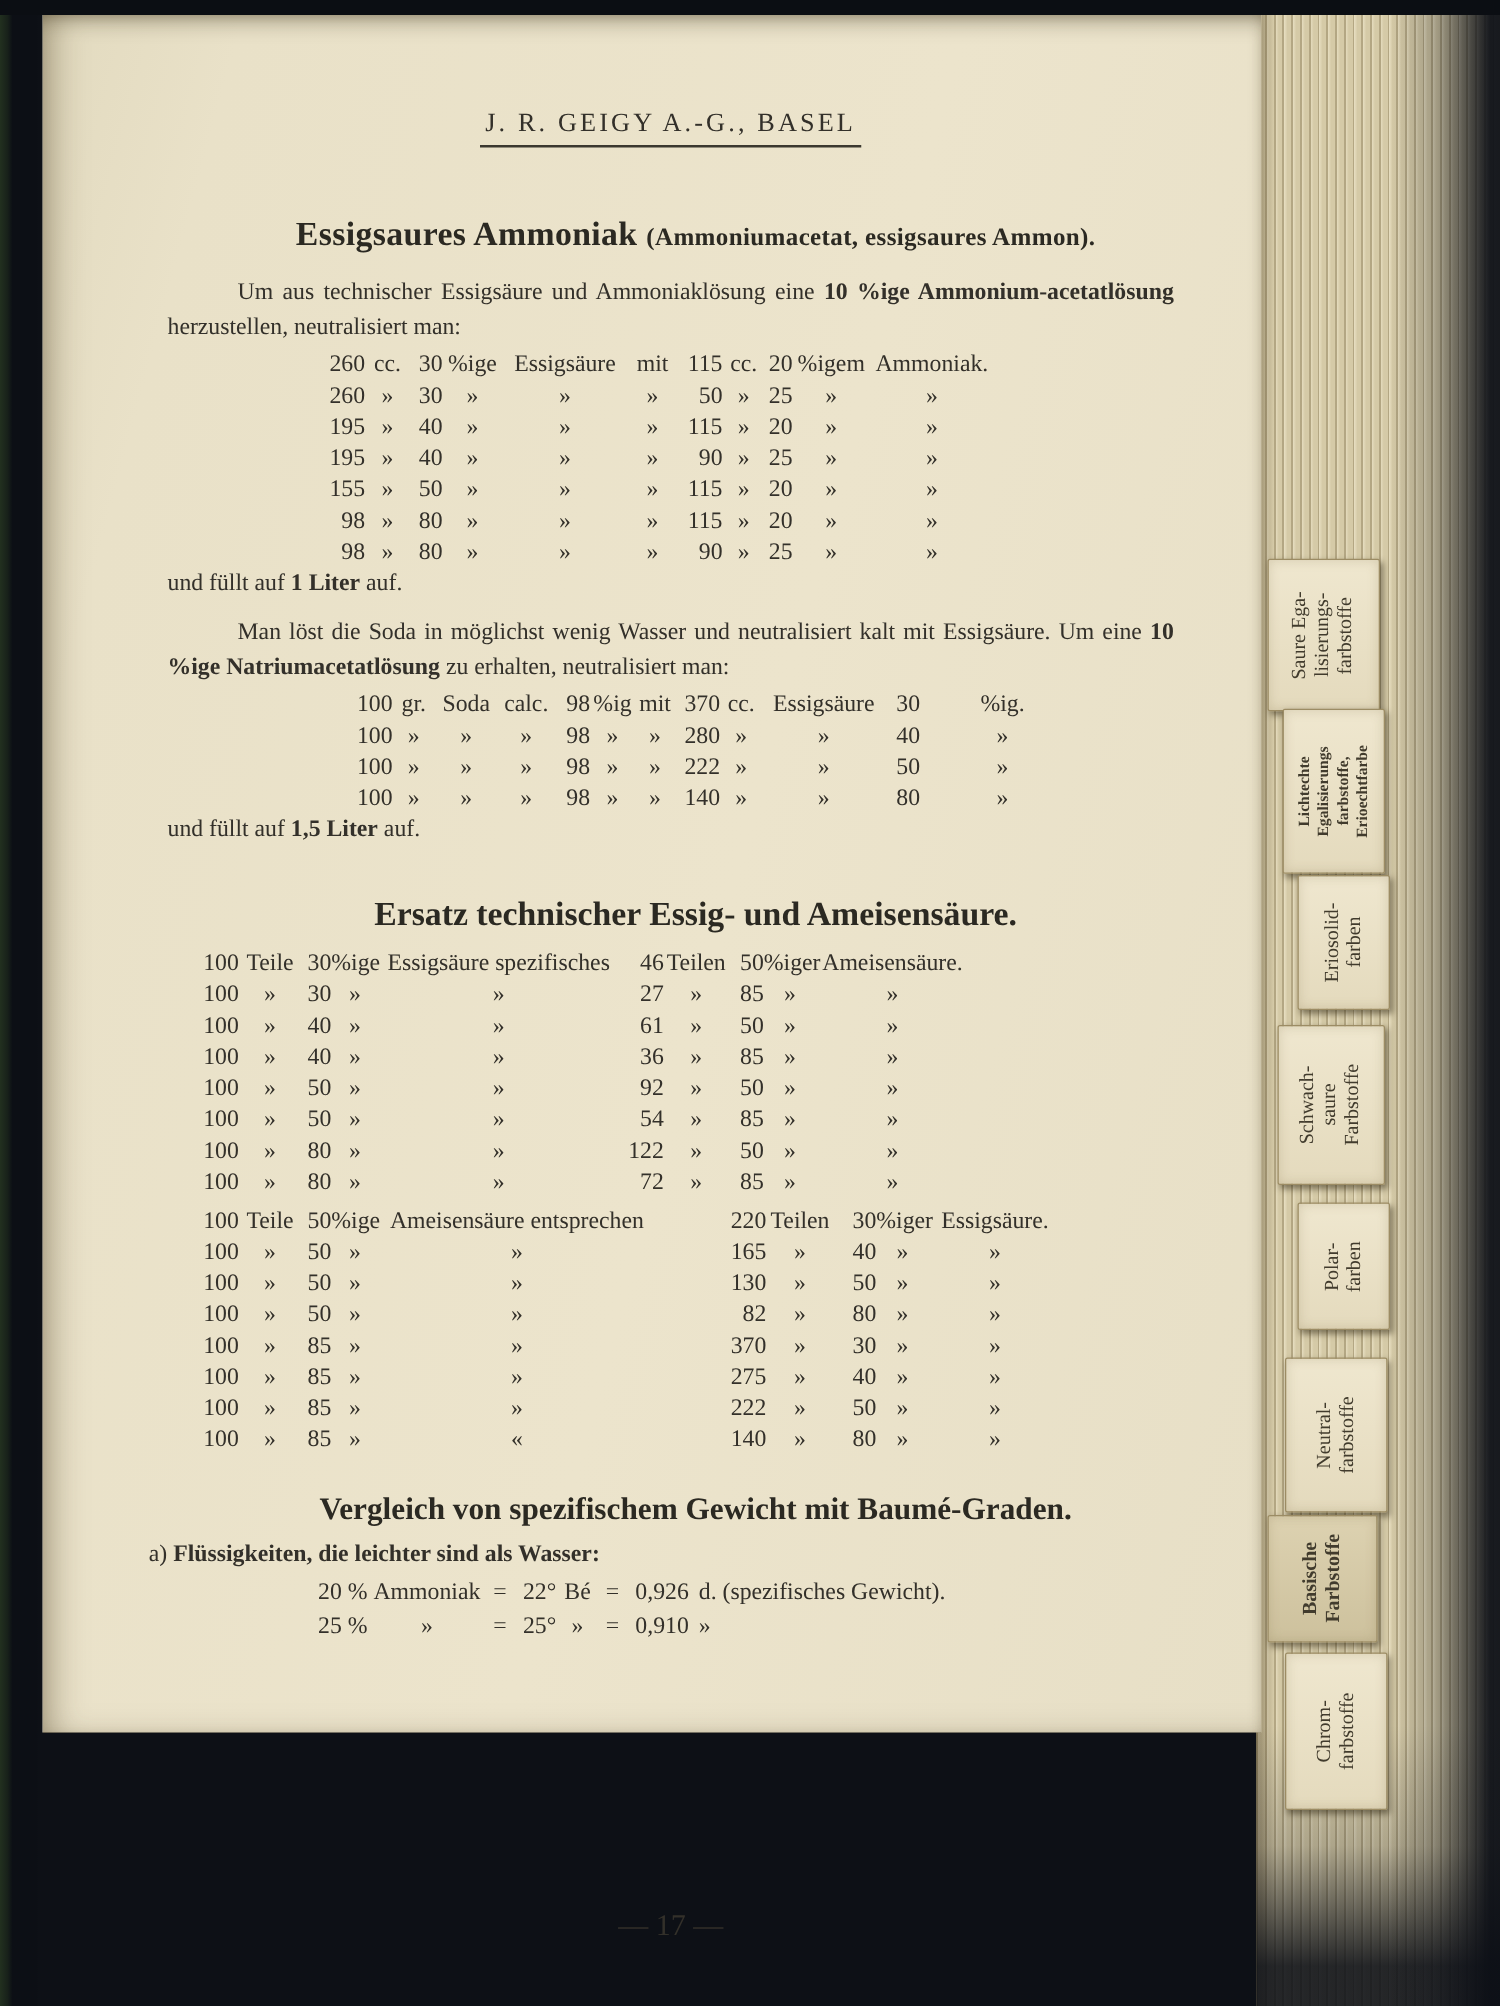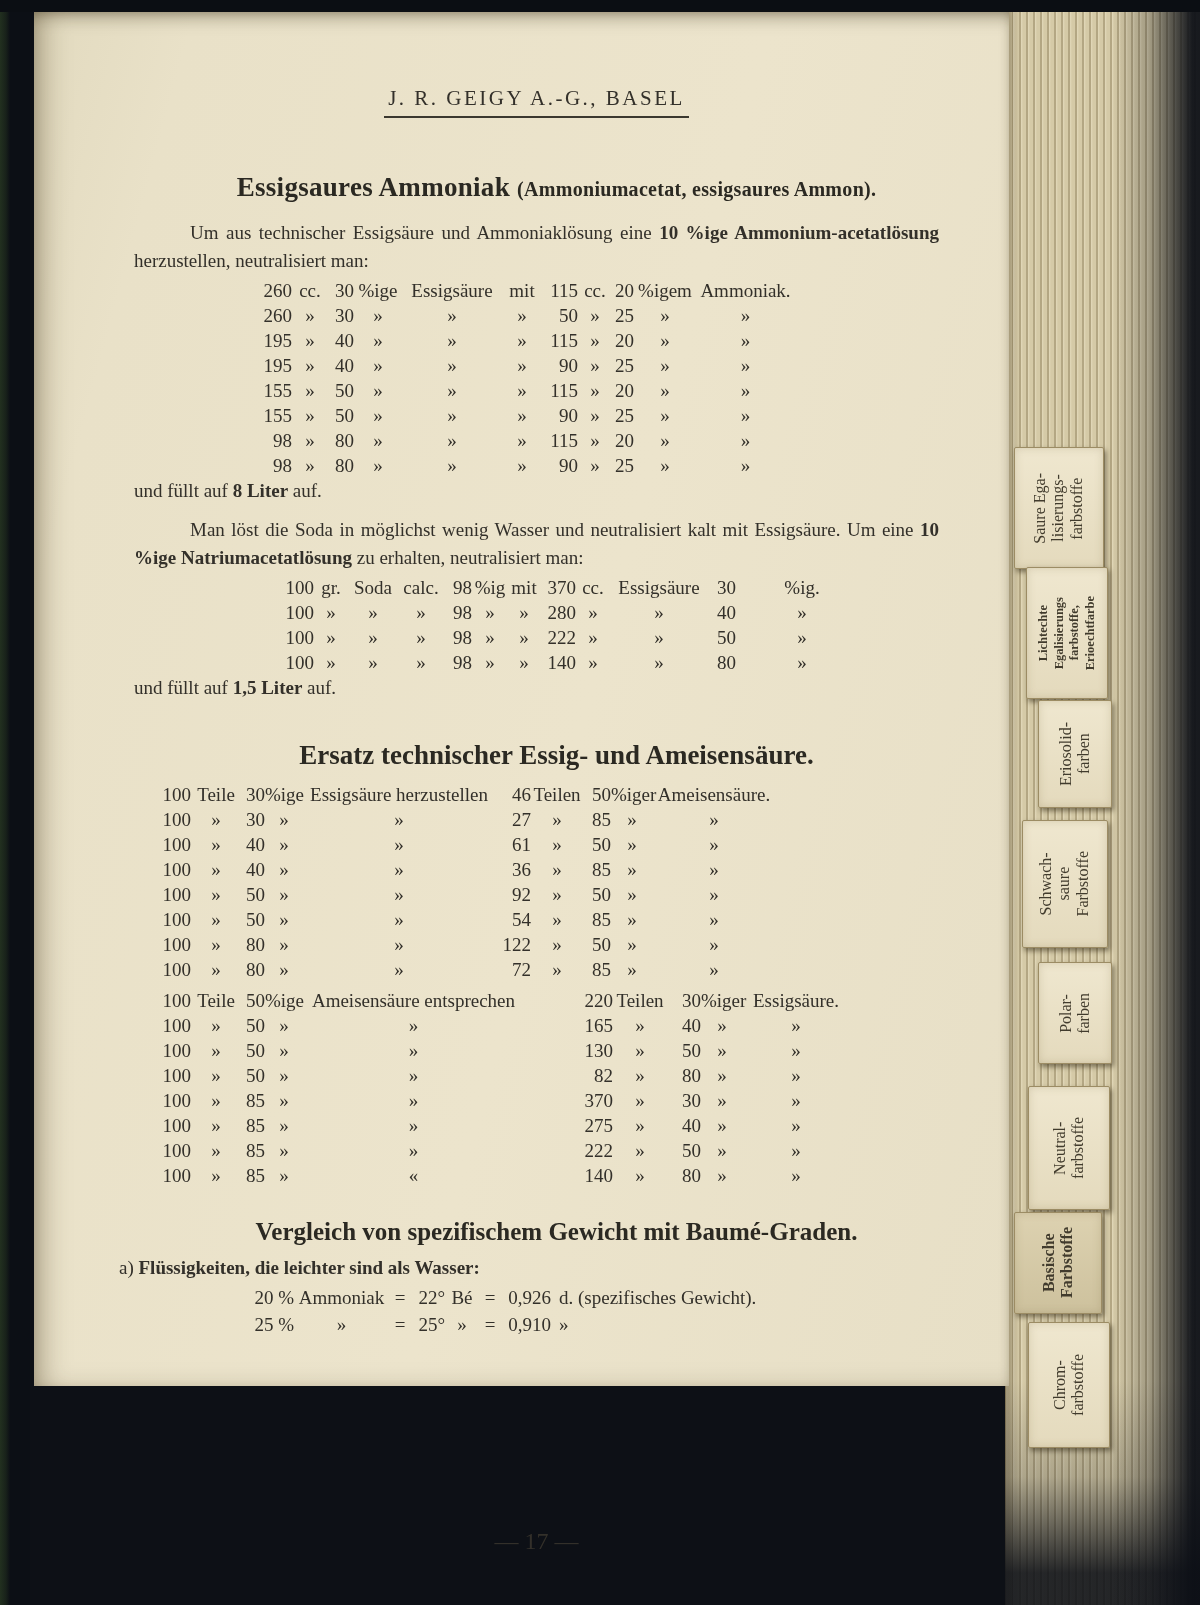--- a/index.html
+++ b/index.html
@@ -149,40 +149,39 @@
     <span>Essigsaures Ammoniak</span>
     <span class="t-paren">(Ammoniumacetat, essigsaures Ammon).</span>
   </div>
   <p class="para indent"><span>Um aus technischer Essigsäure und Ammoniaklösung eine </span><span class="bold">10 %ige Ammonium-acetatlösung</span><span> herzustellen, neutralisiert man:</span></p>
   <div class="tbl tA">
       <div class="trow head"><span class="tc">260</span><span class="tc">cc.</span><span class="tc">30</span><span class="tc">%ige</span><span class="tc">Essigsäure</span><span class="tc">mit</span><span class="tc">115</span><span class="tc">cc.</span><span class="tc">20</span><span class="tc">%igem</span><span class="tc">Ammoniak.</span></div>
       <div class="trow body"><span class="tc">260</span><span class="tc">»</span><span class="tc">30</span><span class="tc">»</span><span class="tc">»</span><span class="tc">»</span><span class="tc">50</span><span class="tc">»</span><span class="tc">25</span><span class="tc">»</span><span class="tc">»</span></div>
       <div class="trow body"><span class="tc">195</span><span class="tc">»</span><span class="tc">40</span><span class="tc">»</span><span class="tc">»</span><span class="tc">»</span><span class="tc">115</span><span class="tc">»</span><span class="tc">20</span><span class="tc">»</span><span class="tc">»</span></div>
       <div class="trow body"><span class="tc">195</span><span class="tc">»</span><span class="tc">40</span><span class="tc">»</span><span class="tc">»</span><span class="tc">»</span><span class="tc">90</span><span class="tc">»</span><span class="tc">25</span><span class="tc">»</span><span class="tc">»</span></div>
       <div class="trow body"><span class="tc">155</span><span class="tc">»</span><span class="tc">50</span><span class="tc">»</span><span class="tc">»</span><span class="tc">»</span><span class="tc">115</span><span class="tc">»</span><span class="tc">20</span><span class="tc">»</span><span class="tc">»</span></div>
-      <div class="trow body"><span class="tc">155</span><span class="tc">»</span><span class="tc">50</span><span class="tc">»</span><span class="tc">»</span><span class="tc">»</span><span class="tc">90</span><span class="tc">»</span><span class="tc">25</span><span class="tc">»</span><span class="tc">»</span></div>
       <div class="trow body"><span class="tc">98</span><span class="tc">»</span><span class="tc">80</span><span class="tc">»</span><span class="tc">»</span><span class="tc">»</span><span class="tc">115</span><span class="tc">»</span><span class="tc">20</span><span class="tc">»</span><span class="tc">»</span></div>
       <div class="trow body"><span class="tc">98</span><span class="tc">»</span><span class="tc">80</span><span class="tc">»</span><span class="tc">»</span><span class="tc">»</span><span class="tc">90</span><span class="tc">»</span><span class="tc">25</span><span class="tc">»</span><span class="tc">»</span></div>
     </div>
-  <p class="footer-line"><span>und füllt auf </span><span class="bold">8 Liter</span><span> auf.</span></p>
+  <p class="footer-line"><span>und füllt auf </span><span class="bold">1 Liter</span><span> auf.</span></p>
 
   <p class="para indent"><span>Man löst die Soda in möglichst wenig Wasser und neutralisiert kalt mit Essigsäure. Um eine </span><span class="bold">10 %ige Natriumacetatlösung</span><span> zu erhalten, neutralisiert man:</span></p>
   <div class="tbl tB">
       <div class="trow head"><span class="tc">100</span><span class="tc">gr.</span><span class="tc">Soda</span><span class="tc">calc.</span><span class="tc">98</span><span class="tc">%ig</span><span class="tc">mit</span><span class="tc">370</span><span class="tc">cc.</span><span class="tc">Essigsäure</span><span class="tc">30</span><span class="tc">%ig.</span></div>
       <div class="trow body"><span class="tc">100</span><span class="tc">»</span><span class="tc">»</span><span class="tc">»</span><span class="tc">98</span><span class="tc">»</span><span class="tc">»</span><span class="tc">280</span><span class="tc">»</span><span class="tc">»</span><span class="tc">40</span><span class="tc">»</span></div>
       <div class="trow body"><span class="tc">100</span><span class="tc">»</span><span class="tc">»</span><span class="tc">»</span><span class="tc">98</span><span class="tc">»</span><span class="tc">»</span><span class="tc">222</span><span class="tc">»</span><span class="tc">»</span><span class="tc">50</span><span class="tc">»</span></div>
       <div class="trow body"><span class="tc">100</span><span class="tc">»</span><span class="tc">»</span><span class="tc">»</span><span class="tc">98</span><span class="tc">»</span><span class="tc">»</span><span class="tc">140</span><span class="tc">»</span><span class="tc">»</span><span class="tc">80</span><span class="tc">»</span></div>
     </div>
   <p class="footer-line"><span>und füllt auf </span><span class="bold">1,5 Liter</span><span> auf.</span></p>
 
   <div class="hd h3">
     <span>Ersatz technischer Essig- und Ameisensäure.</span>
   </div>
   <div class="tbl tC">
-      <div class="trow head"><span class="tc">100</span><span class="tc">Teile</span><span class="tc">30</span><span class="tc">%ige</span><span class="tc">Essigsäure herzustellen</span><span class="tc">46</span><span class="tc">Teilen</span><span class="tc">50</span><span class="tc">%iger</span><span class="tc">Ameisensäure.</span></div>
+      <div class="trow head"><span class="tc">100</span><span class="tc">Teile</span><span class="tc">30</span><span class="tc">%ige</span><span class="tc">Essigsäure spezifisches</span><span class="tc">46</span><span class="tc">Teilen</span><span class="tc">50</span><span class="tc">%iger</span><span class="tc">Ameisensäure.</span></div>
       <div class="trow body"><span class="tc">100</span><span class="tc">»</span><span class="tc">30</span><span class="tc">»</span><span class="tc">»</span><span class="tc">27</span><span class="tc">»</span><span class="tc">85</span><span class="tc">»</span><span class="tc">»</span></div>
       <div class="trow body"><span class="tc">100</span><span class="tc">»</span><span class="tc">40</span><span class="tc">»</span><span class="tc">»</span><span class="tc">61</span><span class="tc">»</span><span class="tc">50</span><span class="tc">»</span><span class="tc">»</span></div>
       <div class="trow body"><span class="tc">100</span><span class="tc">»</span><span class="tc">40</span><span class="tc">»</span><span class="tc">»</span><span class="tc">36</span><span class="tc">»</span><span class="tc">85</span><span class="tc">»</span><span class="tc">»</span></div>
       <div class="trow body"><span class="tc">100</span><span class="tc">»</span><span class="tc">50</span><span class="tc">»</span><span class="tc">»</span><span class="tc">92</span><span class="tc">»</span><span class="tc">50</span><span class="tc">»</span><span class="tc">»</span></div>
       <div class="trow body"><span class="tc">100</span><span class="tc">»</span><span class="tc">50</span><span class="tc">»</span><span class="tc">»</span><span class="tc">54</span><span class="tc">»</span><span class="tc">85</span><span class="tc">»</span><span class="tc">»</span></div>
       <div class="trow body"><span class="tc">100</span><span class="tc">»</span><span class="tc">80</span><span class="tc">»</span><span class="tc">»</span><span class="tc">122</span><span class="tc">»</span><span class="tc">50</span><span class="tc">»</span><span class="tc">»</span></div>
       <div class="trow body"><span class="tc">100</span><span class="tc">»</span><span class="tc">80</span><span class="tc">»</span><span class="tc">»</span><span class="tc">72</span><span class="tc">»</span><span class="tc">85</span><span class="tc">»</span><span class="tc">»</span></div>
     </div>
   <div class="tbl tD">
       <div class="trow head"><span class="tc">100</span><span class="tc">Teile</span><span class="tc">50</span><span class="tc">%ige</span><span class="tc">Ameisensäure entsprechen</span><span class="tc">220</span><span class="tc">Teilen</span><span class="tc">30</span><span class="tc">%iger</span><span class="tc">Essigsäure.</span></div>

